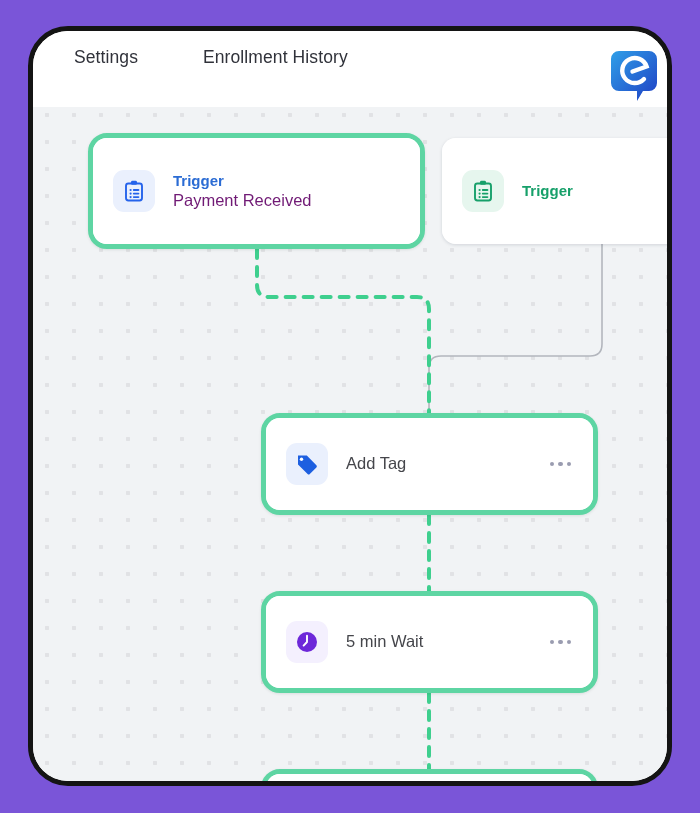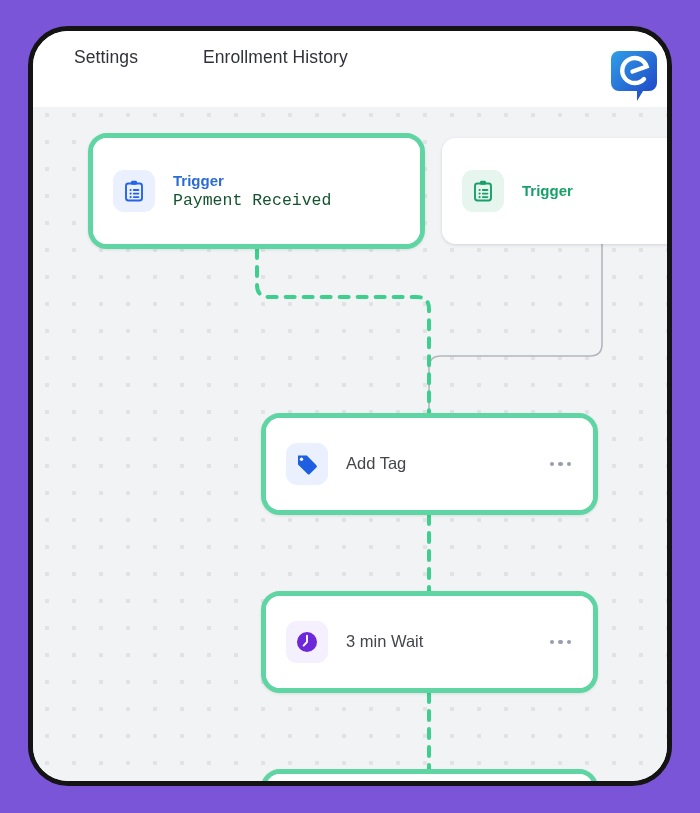--- a/index.html
+++ b/index.html
@@ -126,21 +126,21 @@
     justify-content: center;
   }
   .icon-blue   { background: #eaf0fd; }
   .icon-green  { background: #e6f6ee; }
   .icon-lilac  { background: #f4f0fe; }
 
   .node-text { margin-left: 18px; line-height: 1.28; }
   .node-kicker { font-size: 15px; font-weight: bold; }
   .kicker-blue  { color: #2b6cd4; }
   .kicker-green { color: #17a06a; }
-  .node-label { font-size: 16.5px; color: #14532d; font-family: Liberation Mono, monospace; }
+  .node-label { font-size: 16.5px; color: #701a75; }
   .node-title { font-size: 16.5px; color: #45464b; }
 
   .node-menu {
     margin-left: auto;
     display: flex;
     gap: 4px;
     align-items: center;
     cursor: pointer;
     padding: 8px 2px;
   }
@@ -241,21 +241,21 @@
 
     <div class="node selected" id="node-wait">
       <div class="node-inner">
         <div class="node-icon icon-lilac">
           <svg width="26" height="26" viewBox="0 0 26 26">
             <circle cx="13" cy="13" r="10" fill="#6d28d9"></circle>
             <path d="M13 6.8 V13 L9.6 16.6" fill="none" stroke="#ffffff" stroke-width="1.9" stroke-linecap="round" stroke-linejoin="round"></path>
           </svg>
         </div>
         <div class="node-text">
-          <div class="node-title">3 min Wait</div>
+          <div class="node-title">5 min Wait</div>
         </div>
         <div class="node-menu">
           <i></i>
           <i></i>
           <i></i>
         </div>
       </div>
     </div>
 
     <div class="node selected" id="node-next">

